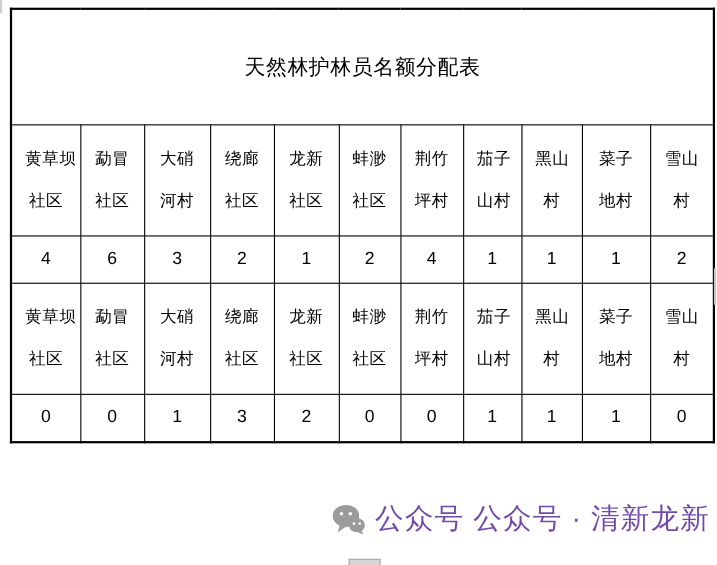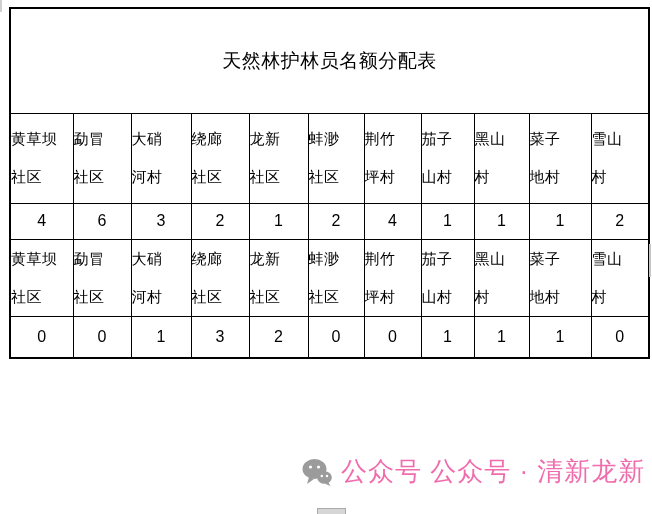--- a/index.html
+++ b/index.html
@@ -9,49 +9,49 @@
     font-family:"Liberation Serif", serif;
   }
   .grid{
     position:absolute;left:9px;top:7px;
     width:639px;
     border-collapse:collapse;table-layout:fixed;
     border:2px solid #000;
   }
   .grid td{
     border:1.5px solid #000;
-    padding:0;overflow:hidden;
+    padding:12px;overflow:hidden;
     vertical-align:middle;
   }
   .title-cell{
     text-align:center;
     font-size:19px;
     letter-spacing:0.5px;
   }
-  .hc{padding:0 3px 0 5px;}
+  .hc{padding:0 3px 0 5px;text-align:center;}
   .hl{
     font-size:15px;
     line-height:38px;
     letter-spacing:0.5px;
     white-space:nowrap;
   }
   .vc{
     text-align:center;
     font-family:"Liberation Sans", sans-serif;
     font-size:16px;
   }
   .watermark{
     position:absolute;left:302px;top:454px;
     display:flex;align-items:center;gap:9px;
     z-index:5;pointer-events:none;
   }
   .wm-text{
     font-family:"Liberation Sans", sans-serif;
     font-size:26px;
-    color:#ec4899;
+    color:#4c1d95;
     opacity:0.8;
     letter-spacing:1px;
     white-space:nowrap;
   }
   .wm-icon{opacity:0.85;flex:0 0 auto;}
   .artifact{position:absolute;z-index:4;}
   .artifact-bottom-box{left:317px;top:508px;width:27px;height:6px;background:#d6d6d6;border:1px solid #aaa;border-bottom:none;}
   .artifact-right-tick{left:649px;top:244px;width:2px;height:33px;background:#c6c6c6;}
   .artifact-topleft-tick{left:0;top:0;width:2px;height:12px;background:#cfcfcf;}
 </style>

